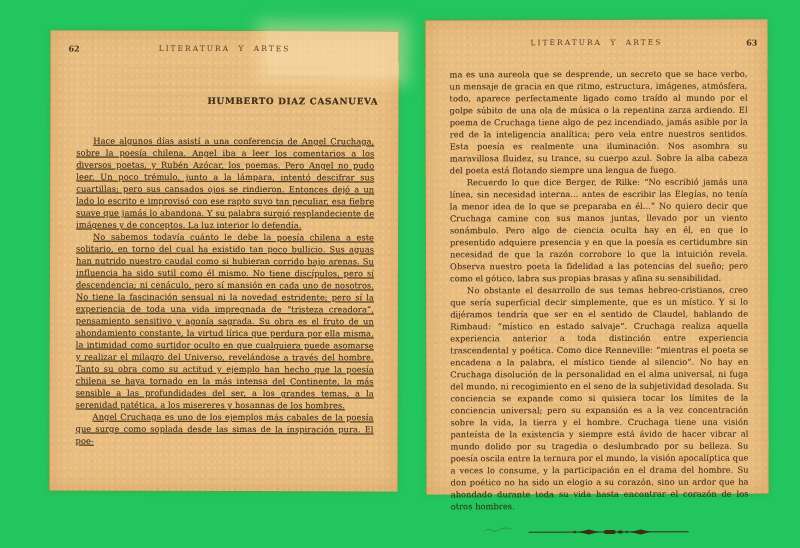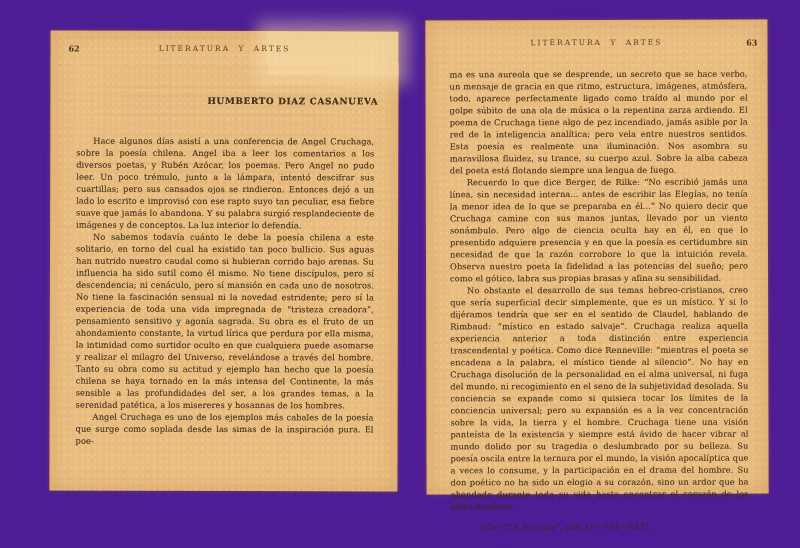--- a/index.html
+++ b/index.html
@@ -4,21 +4,21 @@
 <style>
   html, body { margin: 0; padding: 0; }
   body {
     font-family: "DejaVu Serif", "Liberation Serif", serif;
     background: #f7b155;
   }
   .scene {
     position: relative;
     width: 800px;
     height: 548px;
-    background: #4c1d95;
+    background: #22c55e;
     overflow: hidden;
   }
   
   .paper {
     position: absolute;
     background-color: #e9bd80;
     background-image:
       radial-gradient(rgba(255,246,220,0.18) 1px, transparent 1.2px),
       radial-gradient(rgba(128,86,30,0.10) 1px, transparent 1.2px);
     background-size: 6px 7px, 11px 9px;
@@ -79,21 +79,21 @@
   }
 
   
   .body-text {
     text-align: justify;
     font-size: 8.3px;
     line-height: 12px;
     letter-spacing: 0.05px;
     color: rgba(55,41,22,0.92);
   }
-  .paper-left  .body-text { margin: 29px 24px 16px 26px; }
+  .paper-left  .body-text { margin: 29px 24px 16px 26px; text-decoration: underline; }
   .paper-right .body-text { margin: 18px 20px 0 24px; }
   .body-text p { margin: 0; text-indent: 17px; text-shadow: 0 0 0.4px rgba(66,50,28,0.35); }
   .body-text p.no-indent { text-indent: 0; }
 
   
   .source-line {
     margin: 10px 0 0 56px;
     font-size: 8.6px; letter-spacing: 0.4px;
     color: rgba(55,41,22,0.92);
   }
@@ -144,21 +144,20 @@
       <span class="running-header">LITERATURA Y ARTES</span>
       <span class="page-number">63</span>
     </div>
 
     <div class="body-text">
       <p class="no-indent">ma es una aureola que se desprende, un secreto que se hace verbo, un mensaje de gracia en que ritmo, estructura, imágenes, atmósfera, todo, aparece perfectamente ligado como traído al mundo por el golpe súbito de una ola de música o la repentina zarza ardiendo. El poema de Cruchaga tiene algo de pez incendiado, jamás asible por la red de la inteligencia analítica; pero vela entre nuestros sentidos. Esta poesía es realmente una iluminación. Nos asombra su maravillosa fluidez, su trance, su cuerpo azul. Sobre la alba cabeza del poeta está flotando siempre una lengua de fuego.</p>
       <p>Recuerdo lo que dice Berger, de Rilke: “No escribió jamás una línea, sin necesidad interna... antes de escribir las Elegías, no tenía la menor idea de lo que se preparaba en él...” No quiero decir que Cruchaga camine con sus manos juntas, llevado por un viento sonámbulo. Pero algo de ciencia oculta hay en él, en que lo presentido adquiere presencia y en que la poesía es certidumbre sin necesidad de que la razón corrobore lo que la intuición revela. Observa nuestro poeta la fidelidad a las potencias del sueño; pero como el gótico, labra sus propias brasas y afina su sensibilidad.</p>
       <p>No obstante el desarrollo de sus temas hebreo-cristianos, creo que sería superficial decir simplemente, que es un místico. Y si lo dijéramos tendría que ser en el sentido de Claudel, hablando de Rimbaud: “místico en estado salvaje”. Cruchaga realiza aquella experiencia anterior a toda distinción entre experiencia trascendental y poética. Como dice Renneville: “mientras el poeta se encadena a la palabra, el místico tiende al silencio”. No hay en Cruchaga disolución de la personalidad en el alma universal, ni fuga del mundo, ni recogimiento en el seno de la subjetividad desolada. Su conciencia se expande como si quisiera tocar los límites de la conciencia universal; pero su expansión es a la vez concentración sobre la vida, la tierra y el hombre. Cruchaga tiene una visión panteísta de la existencia y siempre está ávido de hacer vibrar al mundo dolido por su tragedia o deslumbrado por su belleza. Su poesía oscila entre la ternura por el mundo, la visión apocalíptica que a veces lo consume, y la participación en el drama del hombre. Su don poético no ha sido un elogio a su corazón, sino un ardor que ha ahondado durante toda su vida hasta encontrar el corazón de los otros hombres.</p>
     </div>
 
-    <p class="source-line">(De “La Nación”, del 16—VII—947).</p>
 
     <div class="divider">
       <svg width="210" height="14" viewBox="0 0 210 14">
         <path d="M2 7 c3 -4 6 -1 9 0 c3 1 6 -2 9 -3 c3 -1 6 1 9 1" fill="none" stroke="rgba(70,54,28,0.40)" stroke-width="0.8"></path>
         <line x1="46" y1="8" x2="206" y2="8" stroke="#3b2d18" stroke-width="1"></line>
         <polygon points="96,8 106,5.5 116,8 106,10.5" fill="#3b2d18"></polygon>
         <rect x="121" y="6" width="12" height="4" rx="2" fill="#3b2d18"></rect>
         <rect x="135" y="6.5" width="5" height="3" rx="1.5" fill="#3b2d18"></rect>
         <polygon points="148,8 158,5.5 168,8 158,10.5" fill="#3b2d18"></polygon>
         <circle cx="92" cy="8" r="1.2" fill="#3b2d18"></circle>

